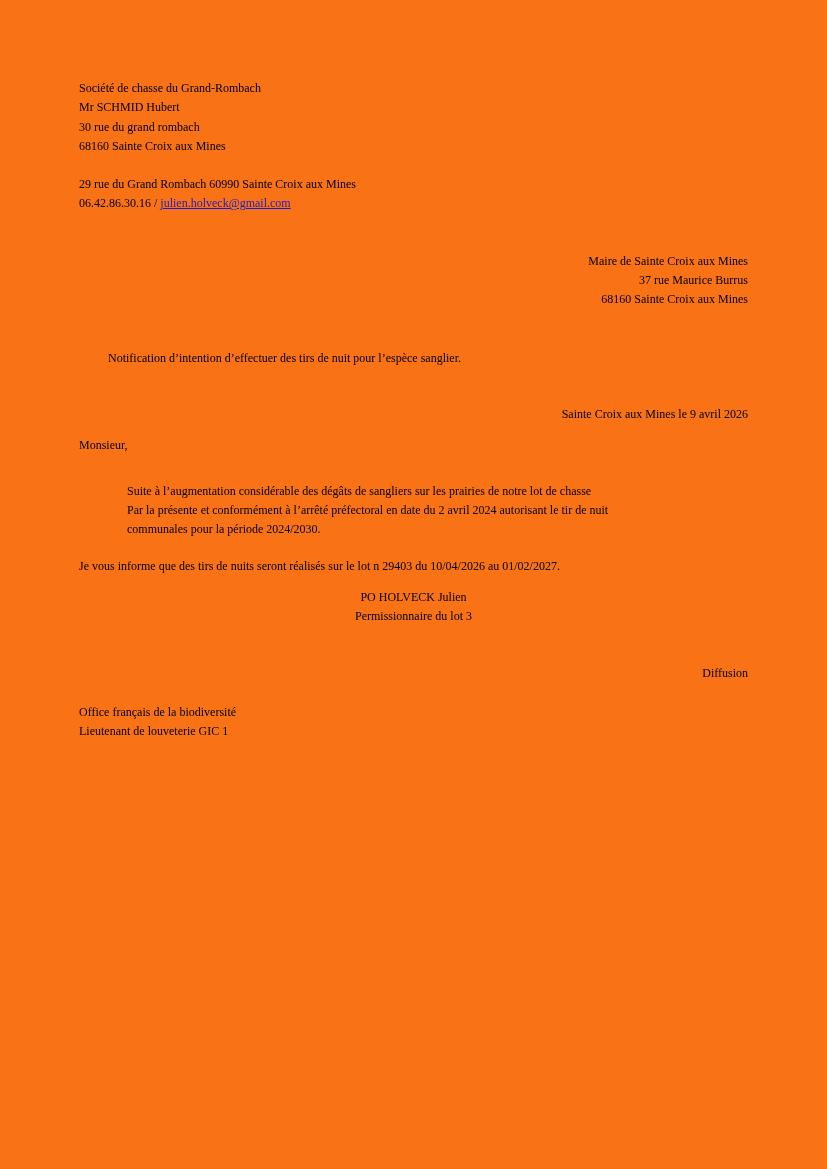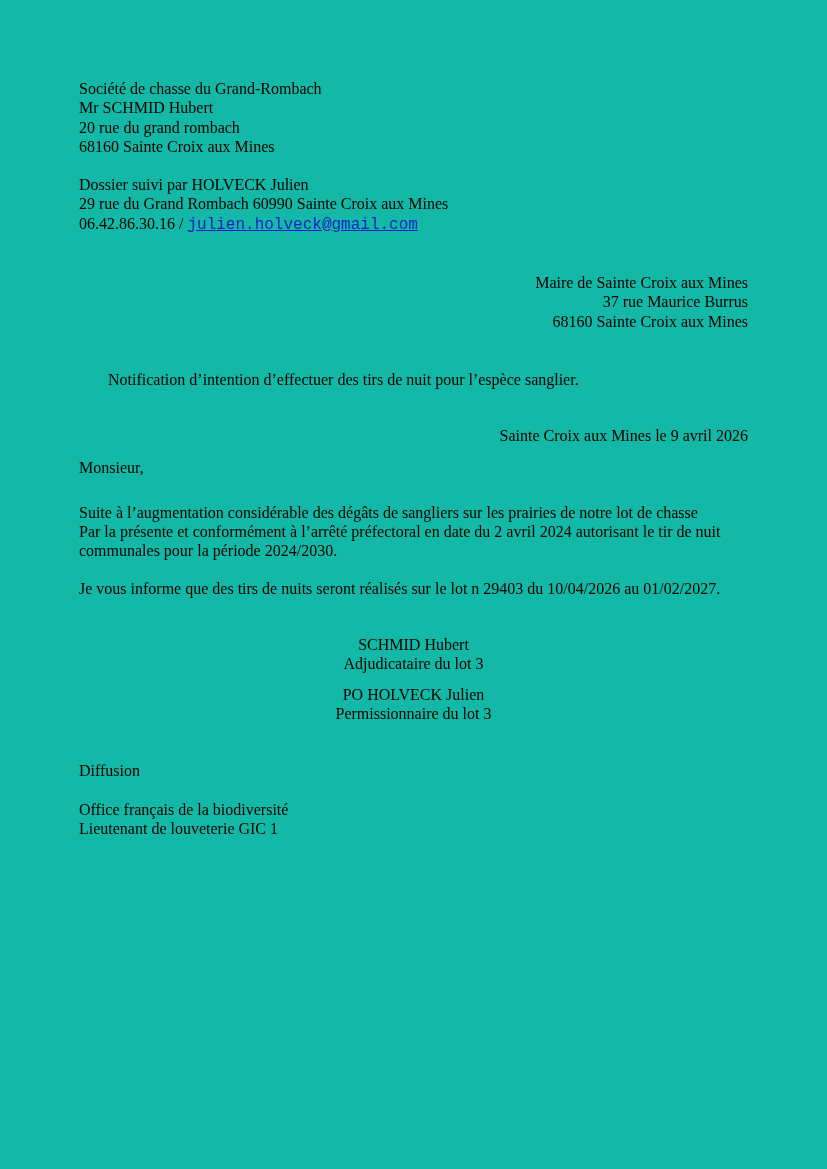--- a/index.html
+++ b/index.html
@@ -4,72 +4,70 @@
 <style>
   html, body {
     margin: 0;
     padding: 0;
     background: #ffffff;
   }
   .page {
     position: relative;
     width: 827px;
     height: 1169px;
-    background: #14b8a6;
+    background: #f97316;
     font-family: "Liberation Serif", serif;
-    font-size: 16px;
+    font-size: 12px;
     line-height: 19.3px;
     color: #000000;
     overflow: hidden;
   }
   .content {
     position: absolute;
     left: 79px;
     top: 79px;
     width: 669px;
   }
   .block { margin: 0; }
   .line { white-space: nowrap; }
   .right  { text-align: right; }
   .center { text-align: center; }
 
   .handler-block   { margin-top: 19px; }
   .recipient-block { margin-top: 38px; }
   .subject-line    { margin-top: 39px; margin-left: 29px; }
   .date-line       { margin-top: 37px; }
   .salutation-line { margin-top: 12px; }
-  .body-para-1     { margin-top: 26px; }
+  .body-para-1     { margin-top: 26px; margin-left: 48px; }
   .body-para-2     { margin-top: 18px; }
   .closing-line    { margin-top: 21px; }
   .signature-1     { margin-top: 37px; }
   .signature-2     { margin-top: 11px; }
-  .diffusion-title { margin-top: 38px; }
+  .diffusion-title { margin-top: 38px; text-align: right; }
   .diffusion-list  { margin-top: 19px; }
 
   a.email-link {
     color: #1c1ccd;
     text-decoration: underline;
-    font-family: Liberation Mono, monospace;
   }
 </style>
 </head>
 <body>
 
 <div class="page">
   <div class="content">
 
     <div class="block sender-block">
       <div class="line">Société de chasse du Grand-Rombach</div>
       <div class="line">Mr SCHMID Hubert</div>
-      <div class="line">20 rue du grand rombach</div>
+      <div class="line">30 rue du grand rombach</div>
       <div class="line">68160 Sainte Croix aux Mines</div>
     </div>
 
     <div class="block handler-block">
-      <div class="line">Dossier suivi par HOLVECK Julien</div>
       <div class="line">29 rue du Grand Rombach 60990 Sainte Croix aux Mines</div>
       <div class="line"><span>06.42.86.30.16 / </span><a class="email-link" href="#">julien.holveck@gmail.com</a></div>
     </div>
 
     <div class="block recipient-block right">
       <div class="line">Maire de Sainte Croix aux Mines</div>
       <div class="line">37 rue Maurice Burrus</div>
       <div class="line">68160 Sainte Croix aux Mines</div>
     </div>
 
@@ -81,24 +79,20 @@
 
     <div class="block body-para-1">
       <div class="line">Suite à l’augmentation considérable des dégâts de sangliers sur les prairies de notre lot de chasse</div>
       <div class="line">Par la présente et conformément à l’arrêté préfectoral en date du 2 avril 2024 autorisant le tir de nuit</div>
       <div class="line">communales pour la période 2024/2030.</div>
     </div>
 
     <div class="block body-para-2 line">Je vous informe que des tirs de nuits seront réalisés sur le lot n 29403 du 10/04/2026 au 01/02/2027.</div>
 
 
-    <div class="block signature-1 center">
-      <div class="line">SCHMID Hubert</div>
-      <div class="line">Adjudicataire du lot 3</div>
-    </div>
 
     <div class="block signature-2 center">
       <div class="line">PO HOLVECK Julien</div>
       <div class="line">Permissionnaire du lot 3</div>
     </div>
 
     <div class="block diffusion-title line">Diffusion</div>
 
     <div class="block diffusion-list">
       <div class="line">Office français de la biodiversité</div>

